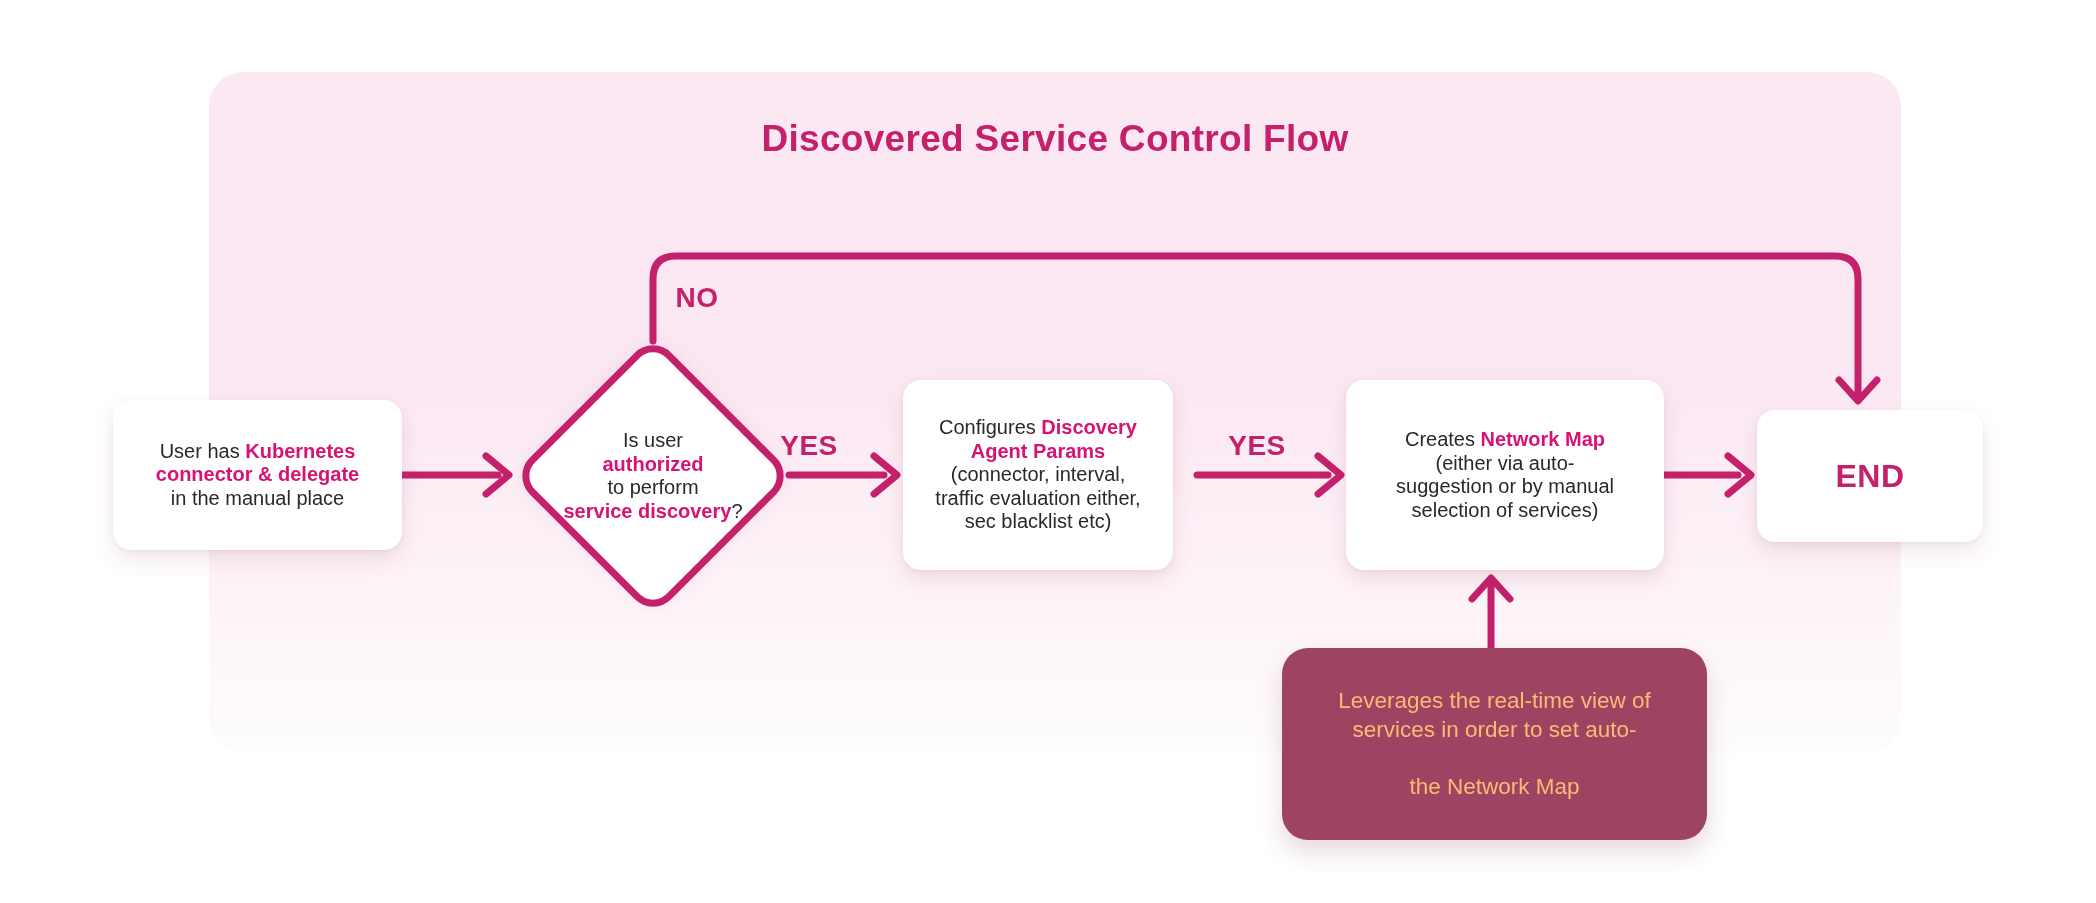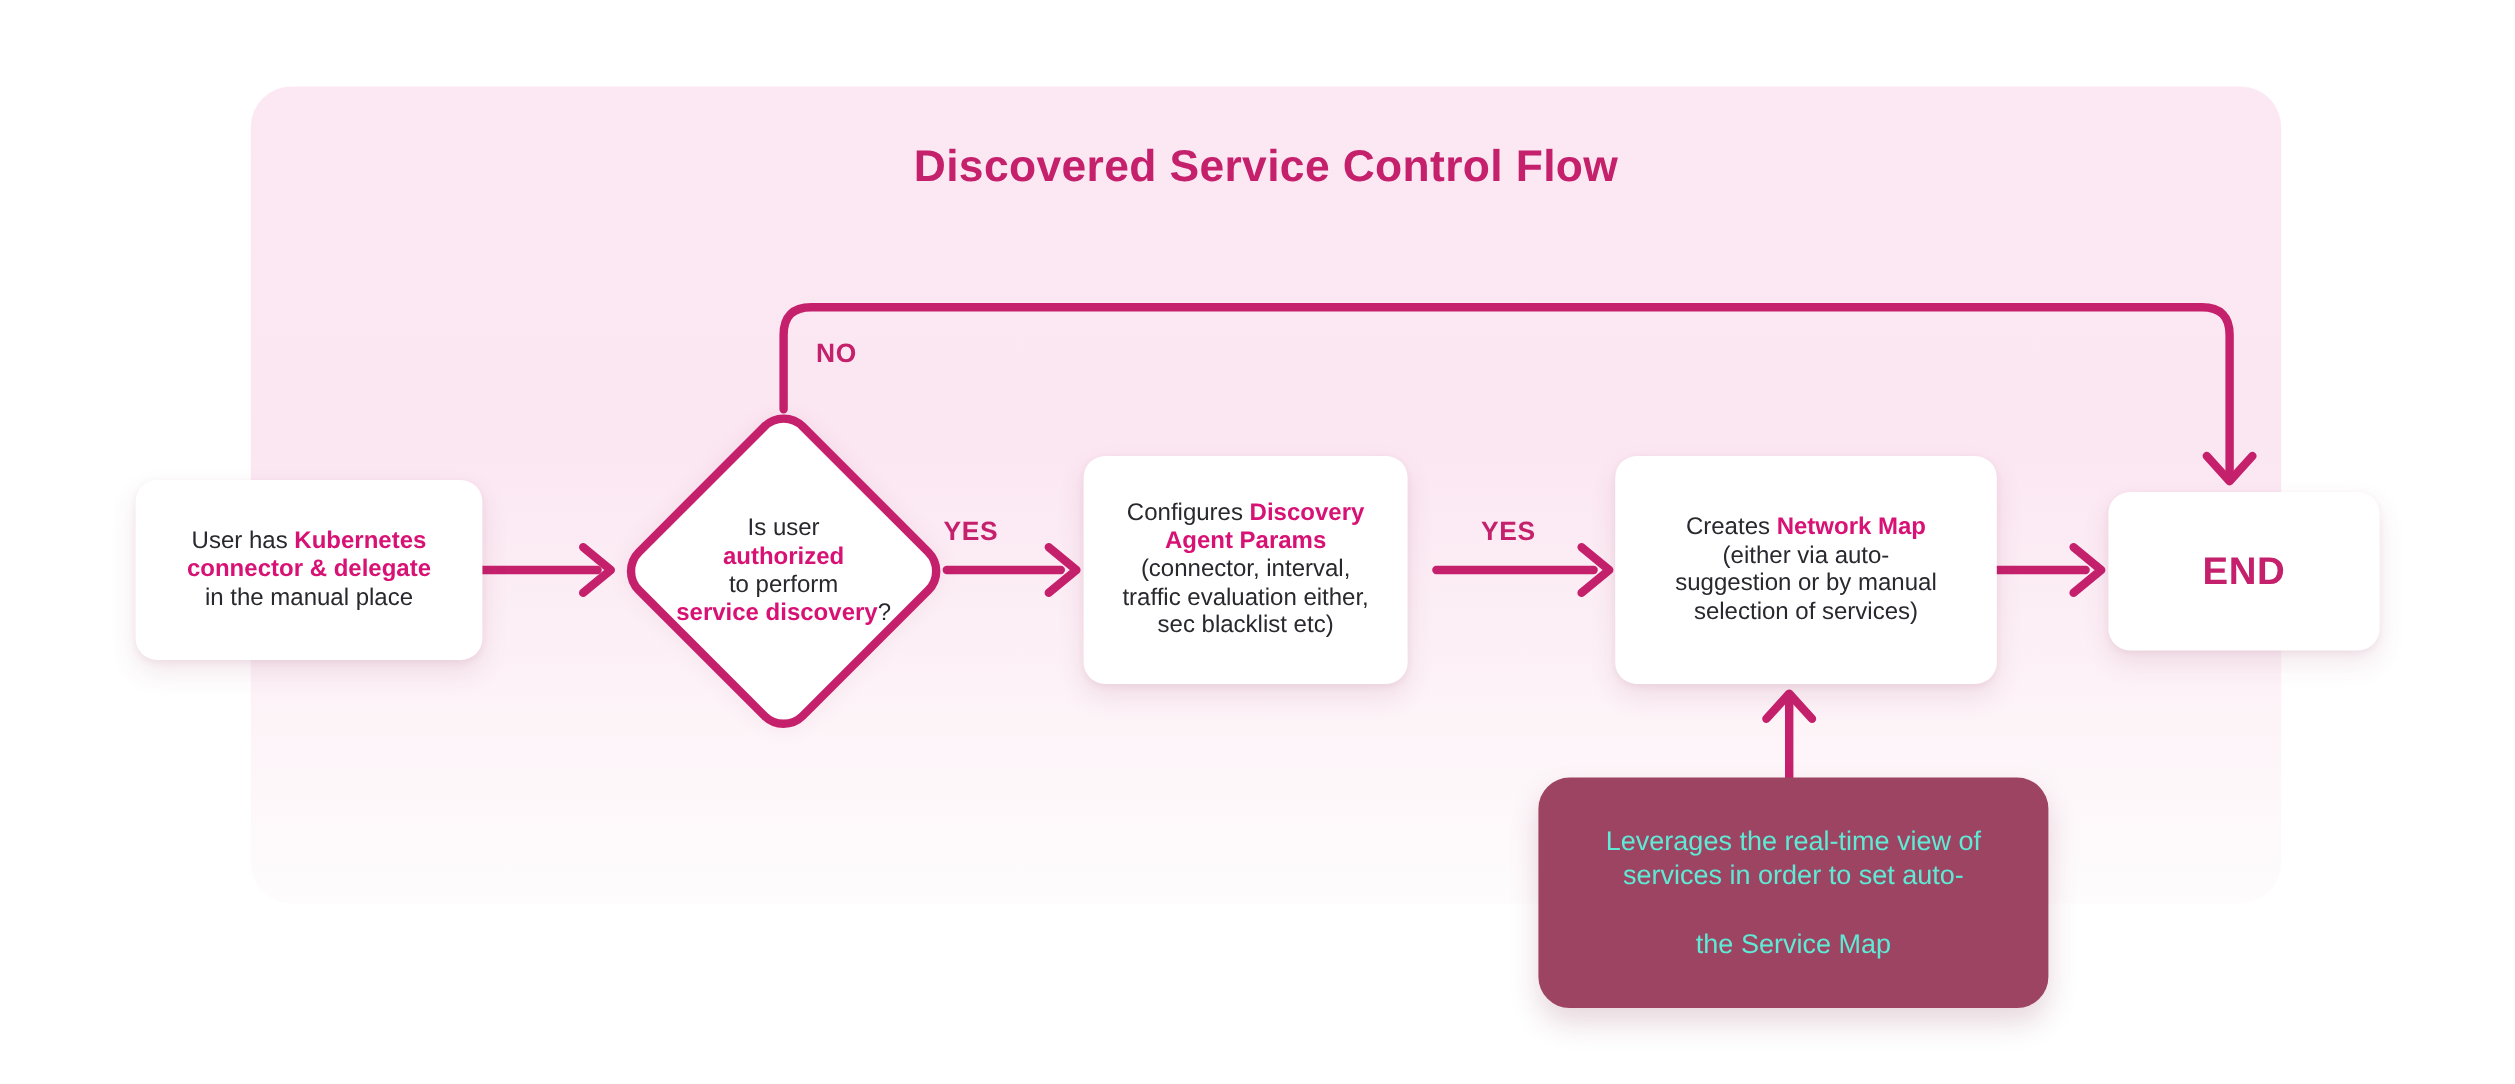--- a/index.html
+++ b/index.html
@@ -80,27 +80,27 @@
   .note{
     position:absolute;
     left:1282px;top:648px;width:425px;height:192px;
     background:var(--note-bg);
     border-radius:26px;
     box-shadow:0 12px 24px rgba(120,40,70,.18);
     display:flex;align-items:center;justify-content:center;
     text-align:center;
   }
   .note .node-text{
-    color:#5eead4;
+    color:#fdba74;
     font-size:22.5px;line-height:28.5px;
     font-weight:500;
   }
   .flow-label{
     position:absolute;
-    font-size:22px;font-weight:800;letter-spacing:.5px;
+    font-size:28px;font-weight:800;letter-spacing:.5px;
     color:var(--accent);
     text-align:center;
   }
   .label-no{left:672px;top:282px;width:50px;}
   .label-yes-1{left:769px;top:430px;width:80px;}
   .label-yes-2{left:1217px;top:430px;width:80px;}
 </style>
 </head>
 <body>
 
@@ -138,20 +138,20 @@
 
   <div class="node" style="left:1346px;top:380px;width:318px;height:190px;">
     <div class="node-text"><span>Creates </span><span class="hl">Network Map</span><br><span>(either via auto-</span><br><span>suggestion or by manual</span><br><span>selection of services)</span></div>
   </div>
 
   <div class="node" style="left:1757px;top:410px;width:226px;height:132px;">
     <div class="end-label">END</div>
   </div>
 
   <div class="note">
-    <div class="node-text"><span>Leverages the real-time view of</span><br><span>services in order to set auto-</span><br><br><span>the Service Map</span></div>
+    <div class="node-text"><span>Leverages the real-time view of</span><br><span>services in order to set auto-</span><br><br><span>the Network Map</span></div>
   </div>
 
   <div class="flow-label label-no">NO</div>
   <div class="flow-label label-yes-1">YES</div>
   <div class="flow-label label-yes-2">YES</div>
 
 </div>
 
 </body></html>

